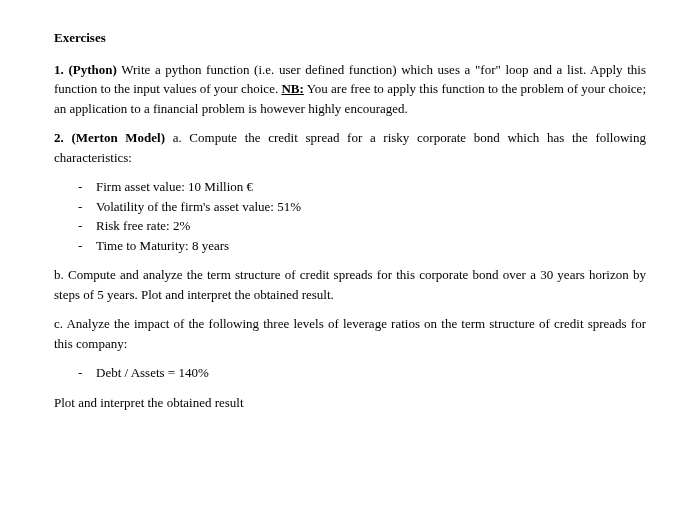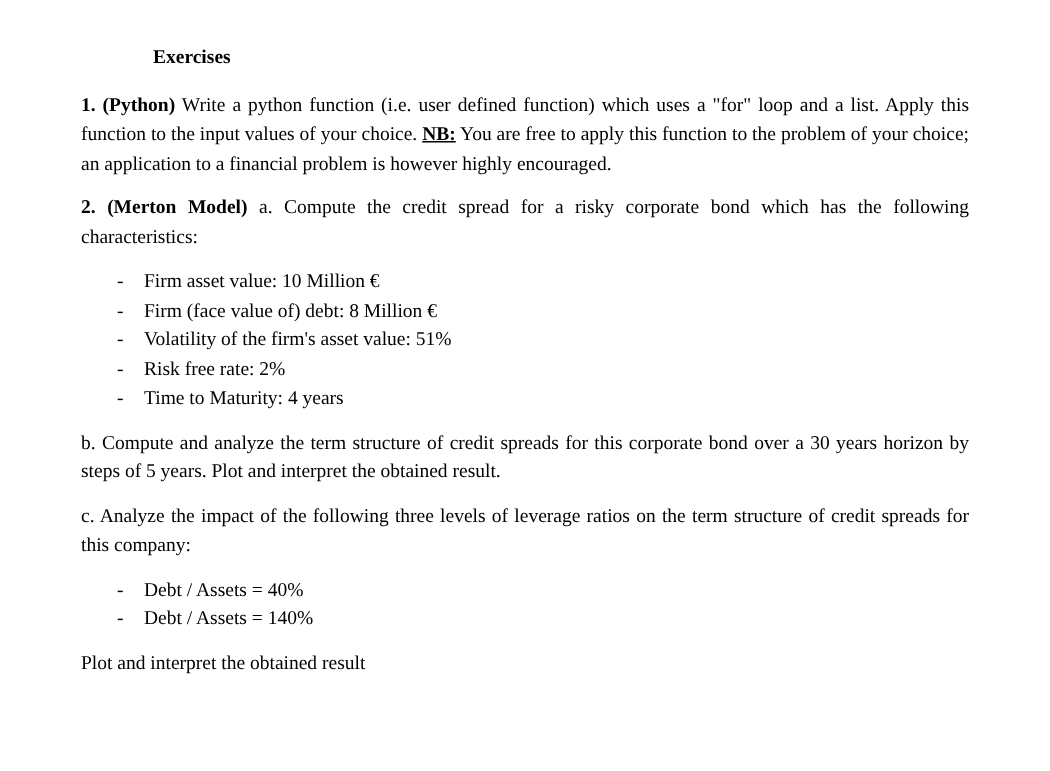--- a/index.html
+++ b/index.html
@@ -9,21 +9,20 @@
       background: #fff;
       font-family: Georgia, 'Times New Roman', serif;
       font-size: 13px;
       line-height: 1.5;
       color: #000;
       padding: 28px 54px 20px 54px;
     }
     .title {
       font-weight: bold;
       margin-bottom: 12px;
-      margin-left: 48px;
     }
     .para {
       text-align: justify;
       margin-bottom: 10px;
     }
     .ex-label {
       font-weight: bold;
     }
     .nb {
       font-weight: bold;
@@ -57,28 +56,26 @@
 <div class="para">
   <span class="ex-label">1. (Python)</span><span> Write a python function (i.e. user defined function) which uses a "for" loop and a list. Apply this function to the input values of your choice. </span><span class="nb">NB:</span><span> You are free to apply this function to the problem of your choice; an application to a financial problem is however highly encouraged.</span>
 </div>
 
 <div class="para">
   <span class="ex-label">2. (Merton Model)</span><span> a. Compute the credit spread for a risky corporate bond which has the following characteristics:</span>
 </div>
 
 <ul class="chars">
   <li>Firm asset value:  10 Million €</li>
-  <li>Firm (face value of) debt:  8 Million €</li>
   <li>Volatility of the firm's asset value: 51%</li>
   <li>Risk free rate: 2%</li>
-  <li>Time to Maturity: 4 years</li>
+  <li>Time to Maturity: 8 years</li>
 </ul>
 
 <div class="sub">b. Compute and analyze the term structure of credit spreads for this corporate bond over a 30 years horizon by steps of 5 years. Plot and interpret the obtained result.</div>
 
 <div class="sub">c. Analyze the impact of the following three levels of leverage ratios on the term structure of credit spreads for this company:</div>
 
 <ul class="chars">
-  <li>Debt / Assets = 40%</li>
   <li>Debt / Assets = 140%</li>
 </ul>
 
 <div class="sub">Plot and interpret the obtained result</div>
 
 </body></html>

